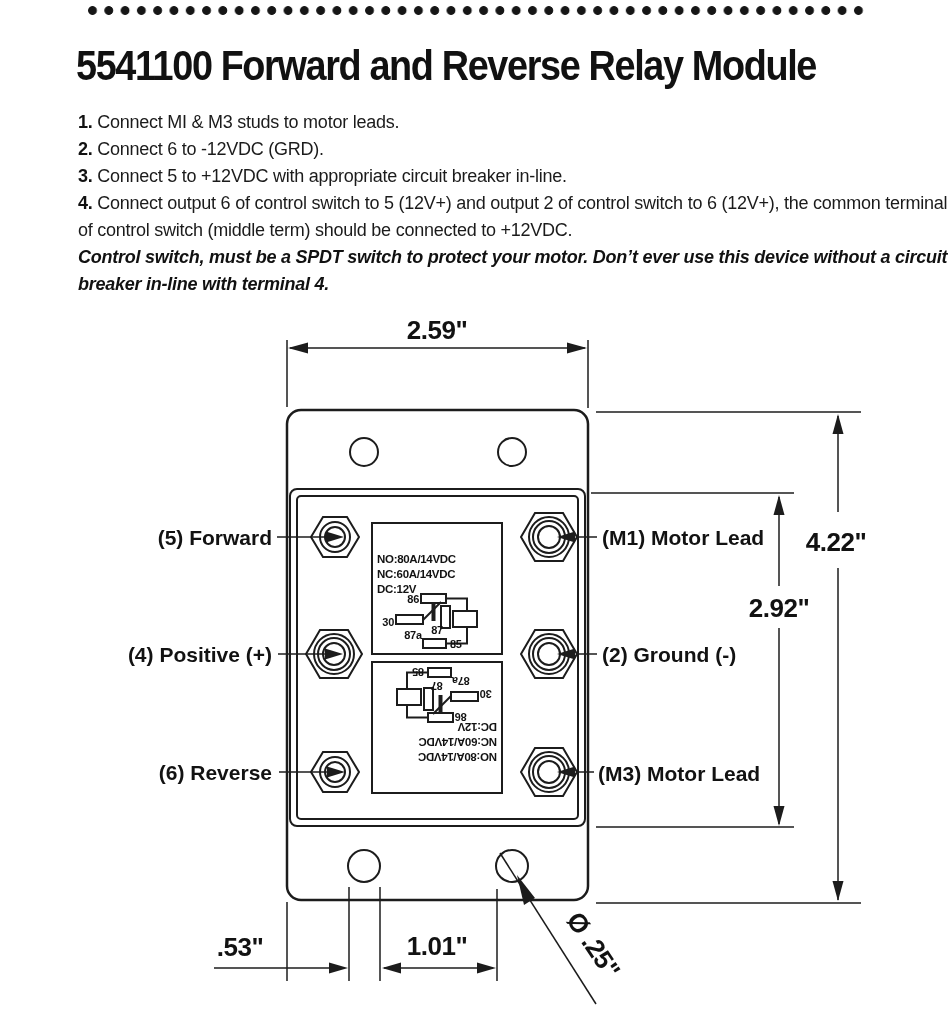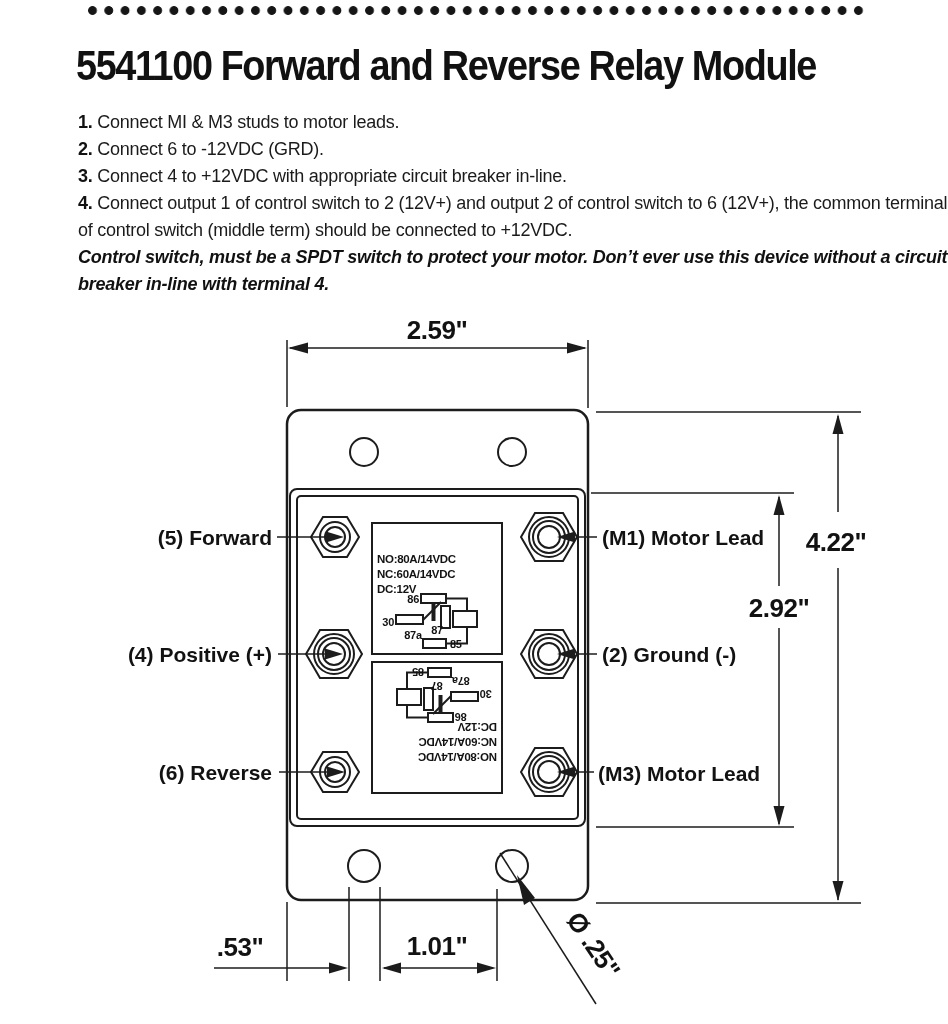--- a/index.html
+++ b/index.html
@@ -39,22 +39,22 @@
 
 <div class="page">
 
   <div class="dotted"></div>
 
   <h1 class="title"><span class="part">5541100</span><span>Forward and Reverse Relay Module</span></h1>
 
   <div class="instructions">
     <p><b>1.</b> <span>Connect MI &amp; M3 studs to motor leads.</span></p>
     <p><b>2.</b> <span>Connect 6 to -12VDC (GRD).</span></p>
-    <p><b>3.</b> <span>Connect 4 to +12VDC with appropriate circuit breaker in-line.</span></p>
-    <p><b>4.</b> <span>Connect output 1 of control switch to 2 (12V+) and output 2 of control switch to 6 (12V+), the common terminal of control switch (middle term) should be connected to +12VDC.</span></p>
+    <p><b>3.</b> <span>Connect 5 to +12VDC with appropriate circuit breaker in-line.</span></p>
+    <p><b>4.</b> <span>Connect output 6 of control switch to 5 (12V+) and output 2 of control switch to 6 (12V+), the common terminal of control switch (middle term) should be connected to +12VDC.</span></p>
     <p class="warning">Control switch, must be a SPDT switch to protect your motor. Don’t ever use this device without a circuit breaker in-line with terminal 4.</p>
   </div>
 
   <svg class="diagram" width="948" height="724" viewBox="0 0 948 724">
 
     <g>
       <line class="ln w15" x1="287" y1="40" x2="287" y2="107"></line>
       <line class="ln w15" x1="588" y1="40" x2="588" y2="108"></line>
       <line class="ln w15" x1="290" y1="48" x2="585" y2="48"></line>
       <polygon class="solid" points="288,48 308,42.5 308,53.5"></polygon>

